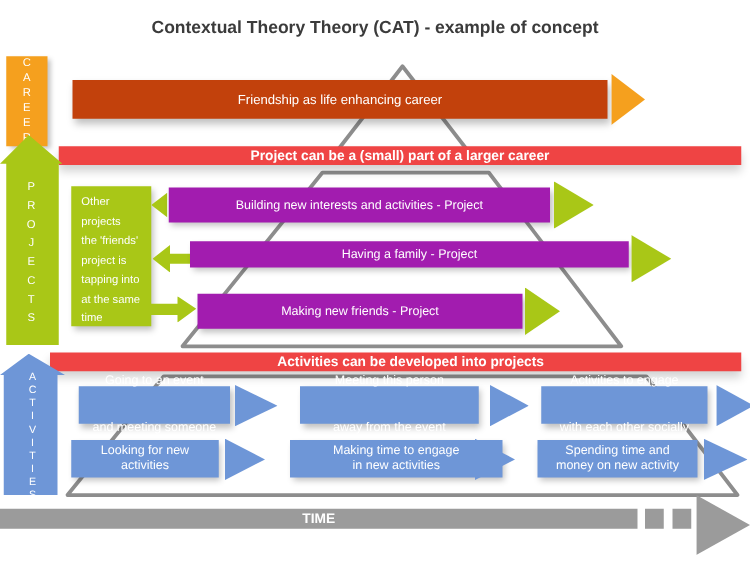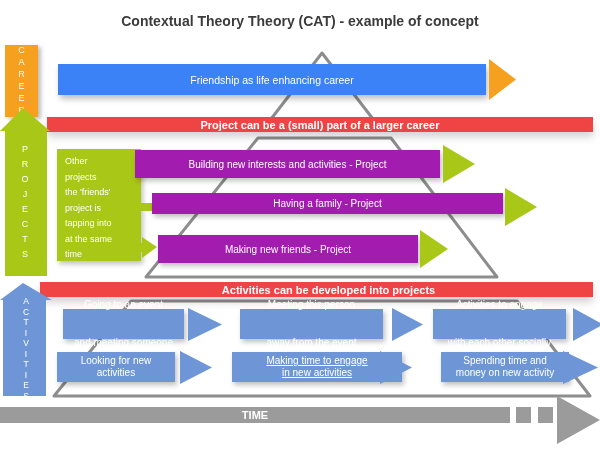--- a/index.html
+++ b/index.html
@@ -23,21 +23,21 @@
   .bar{
     background:#ef4444;color:#fff;font-weight:bold;font-size:11px;
     display:flex;align-items:center;justify-content:center;z-index:2;
     box-shadow:0 5px 8px rgba(0,0,0,0.18);
   }
   .bar1{left:47px;top:117px;width:546px;height:15px;}
   .bar2{left:40px;top:282px;width:553px;height:15px;padding-left:24px;}
 
   
   .career-body{
-    left:58px;top:64px;width:428px;height:31px;background:#3b82f6;color:#fff;
+    left:58px;top:64px;width:428px;height:31px;background:#c2410c;color:#fff;
     font-size:10.5px;display:flex;align-items:center;justify-content:center;z-index:2;
     box-shadow:2px 4px 6px rgba(0,0,0,0.25);
   }
   .career-head{
     left:489px;top:59px;width:27px;height:41px;background:#f5a01e;z-index:2;
     clip-path:polygon(0 0,100% 50%,0 100%);filter:drop-shadow(2px 2px 2px rgba(0,0,0,0.3));
   }
 
   
   .gbody{
@@ -51,21 +51,21 @@
   }
   .p1b{left:135px;top:150px;width:305px;height:28px;}
   .p1h{left:443px;top:145px;width:32px;height:38px;}
   .p2b{left:152px;top:193px;width:351px;height:21px;}
   .p2h{left:505px;top:188px;width:32px;height:38px;}
   .p3b{left:158px;top:235px;width:260px;height:28px;}
   .p3h{left:420px;top:230px;width:28px;height:38px;}
 
   
   .note{
-    left:57px;top:149px;width:84px;height:112px;background:#a9c717;color:#fff;
+    left:57px;top:149px;width:64px;height:112px;background:#a9c717;color:#fff;
     font-size:9px;line-height:15.5px;padding:5px 0 0 8px;z-index:2;
     box-shadow:2px 3px 5px rgba(0,0,0,0.25);
   }
   .note span{display:block;}
 
   
   .conn{background:#a9c717;z-index:2;}
   .c1{left:121px;top:154px;width:13px;height:20px;clip-path:polygon(100% 0,100% 100%,0 50%);}
   .c2{left:122px;top:196px;width:30px;height:22px;
       clip-path:polygon(0 11px,14px 0,14px 7px,30px 7px,30px 15px,14px 15px,14px 22px);}
@@ -82,22 +82,22 @@
   .btri{
     background:#6e96d7;clip-path:polygon(0 0,100% 50%,0 100%);z-index:2;
     filter:drop-shadow(2px 2px 2px rgba(0,0,0,0.3));
   }
   .r1{top:309px;height:30px;gap:26px;}  .r1t{top:308px;height:33px;}
   .r2{top:352px;height:30px;}  .r2t{top:351px;height:33px;}
   .a11{left:63px;width:121px;}  .t11{left:188px;width:34px;}
   .a12{left:240px;width:143px;} .t12{left:392px;width:31px;}
   .a13{left:433px;width:133px;} .t13{left:573px;width:30px;}
   .a21{left:57px;width:118px;}  .t21{left:180px;width:32px;}
-  .a22{left:232px;width:170px;text-decoration:underline;} .t22{left:380px;width:32px;}
-  .a23{left:430px;width:128px;margin-left:11px;} .t23{left:563px;width:35px;}
+  .a22{left:232px;width:170px;} .t22{left:380px;width:32px;}
+  .a23{left:430px;width:128px;} .t23{left:563px;width:35px;}
 
   
   .vtext{
     writing-mode:vertical-rl;text-orientation:upright;color:#fff;
   }
   .rail-career{
     left:5px;top:45px;width:33px;height:72px;background:#f5a01e;z-index:3;
     display:flex;align-items:center;justify-content:center;
     box-shadow:3px 2px 4px rgba(0,0,0,0.25);
   }

